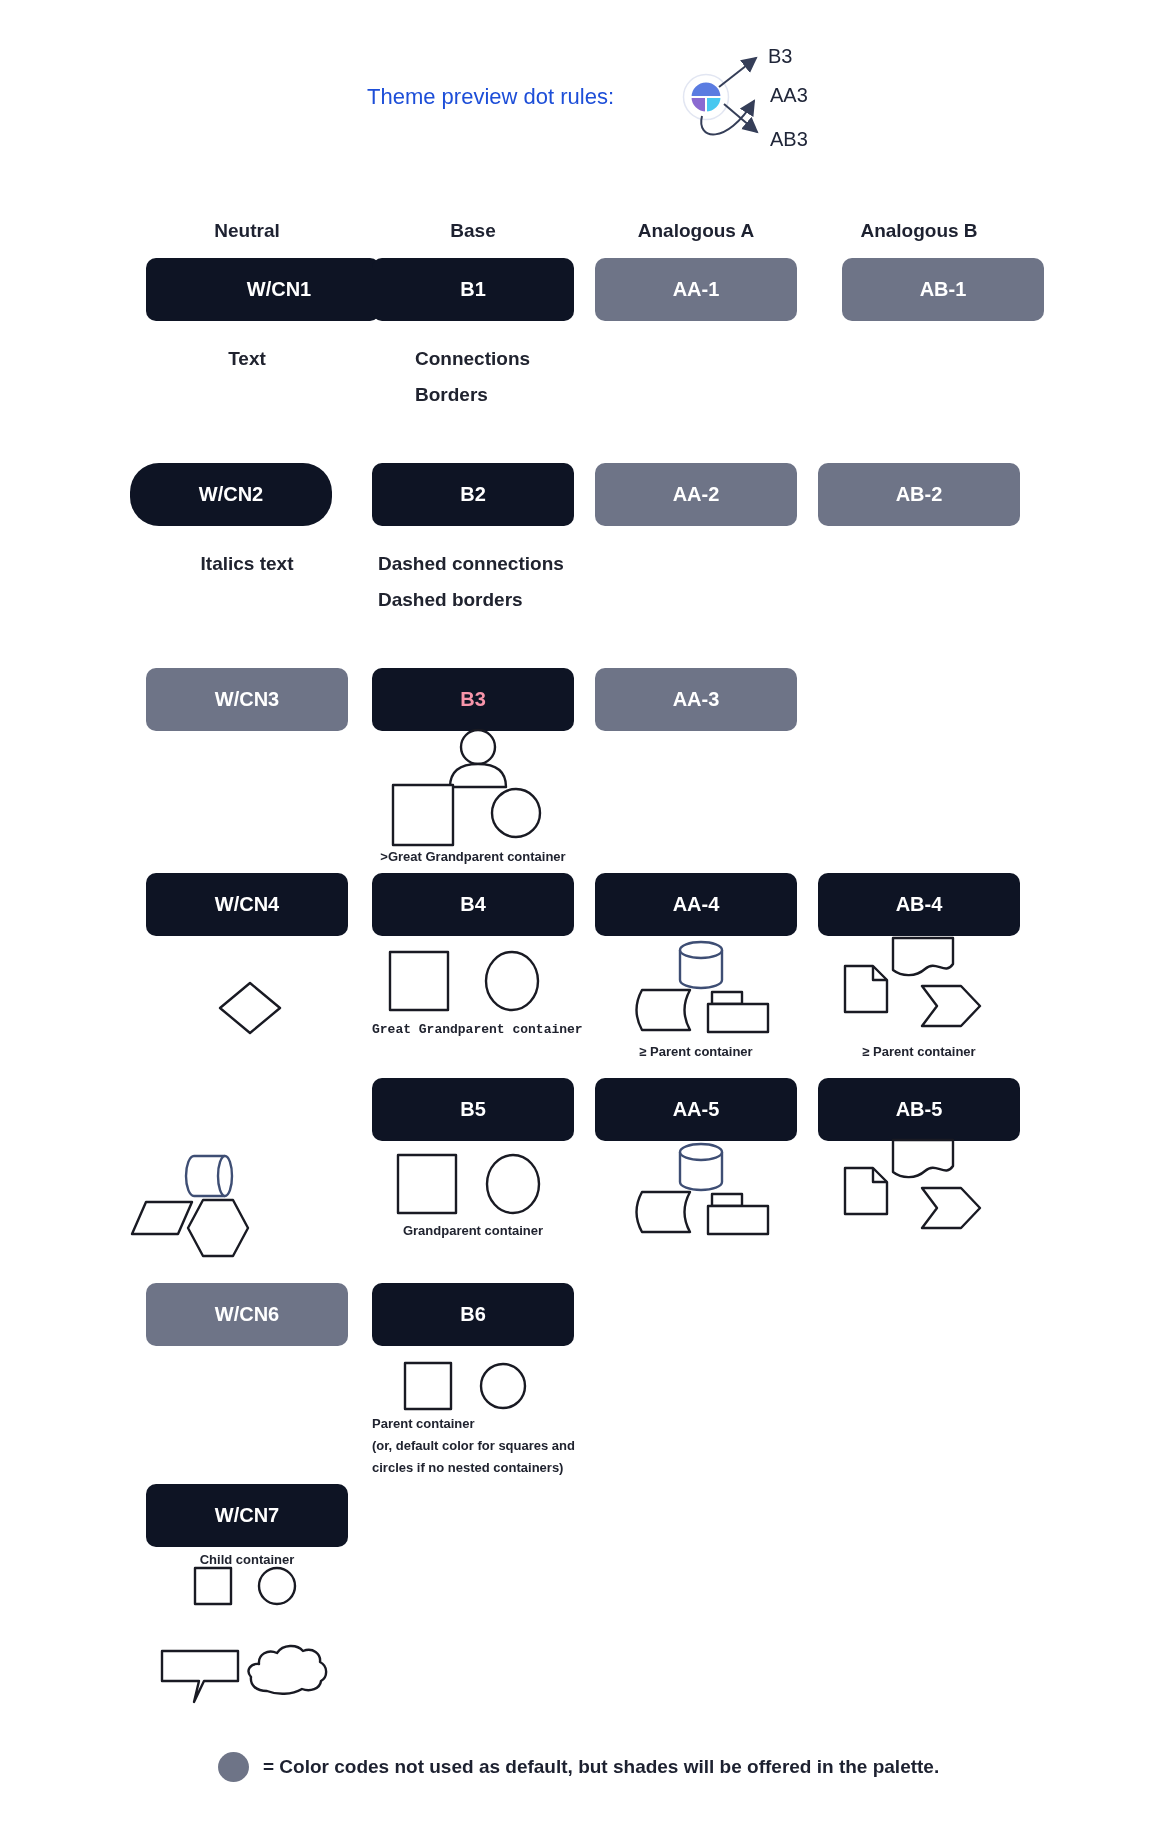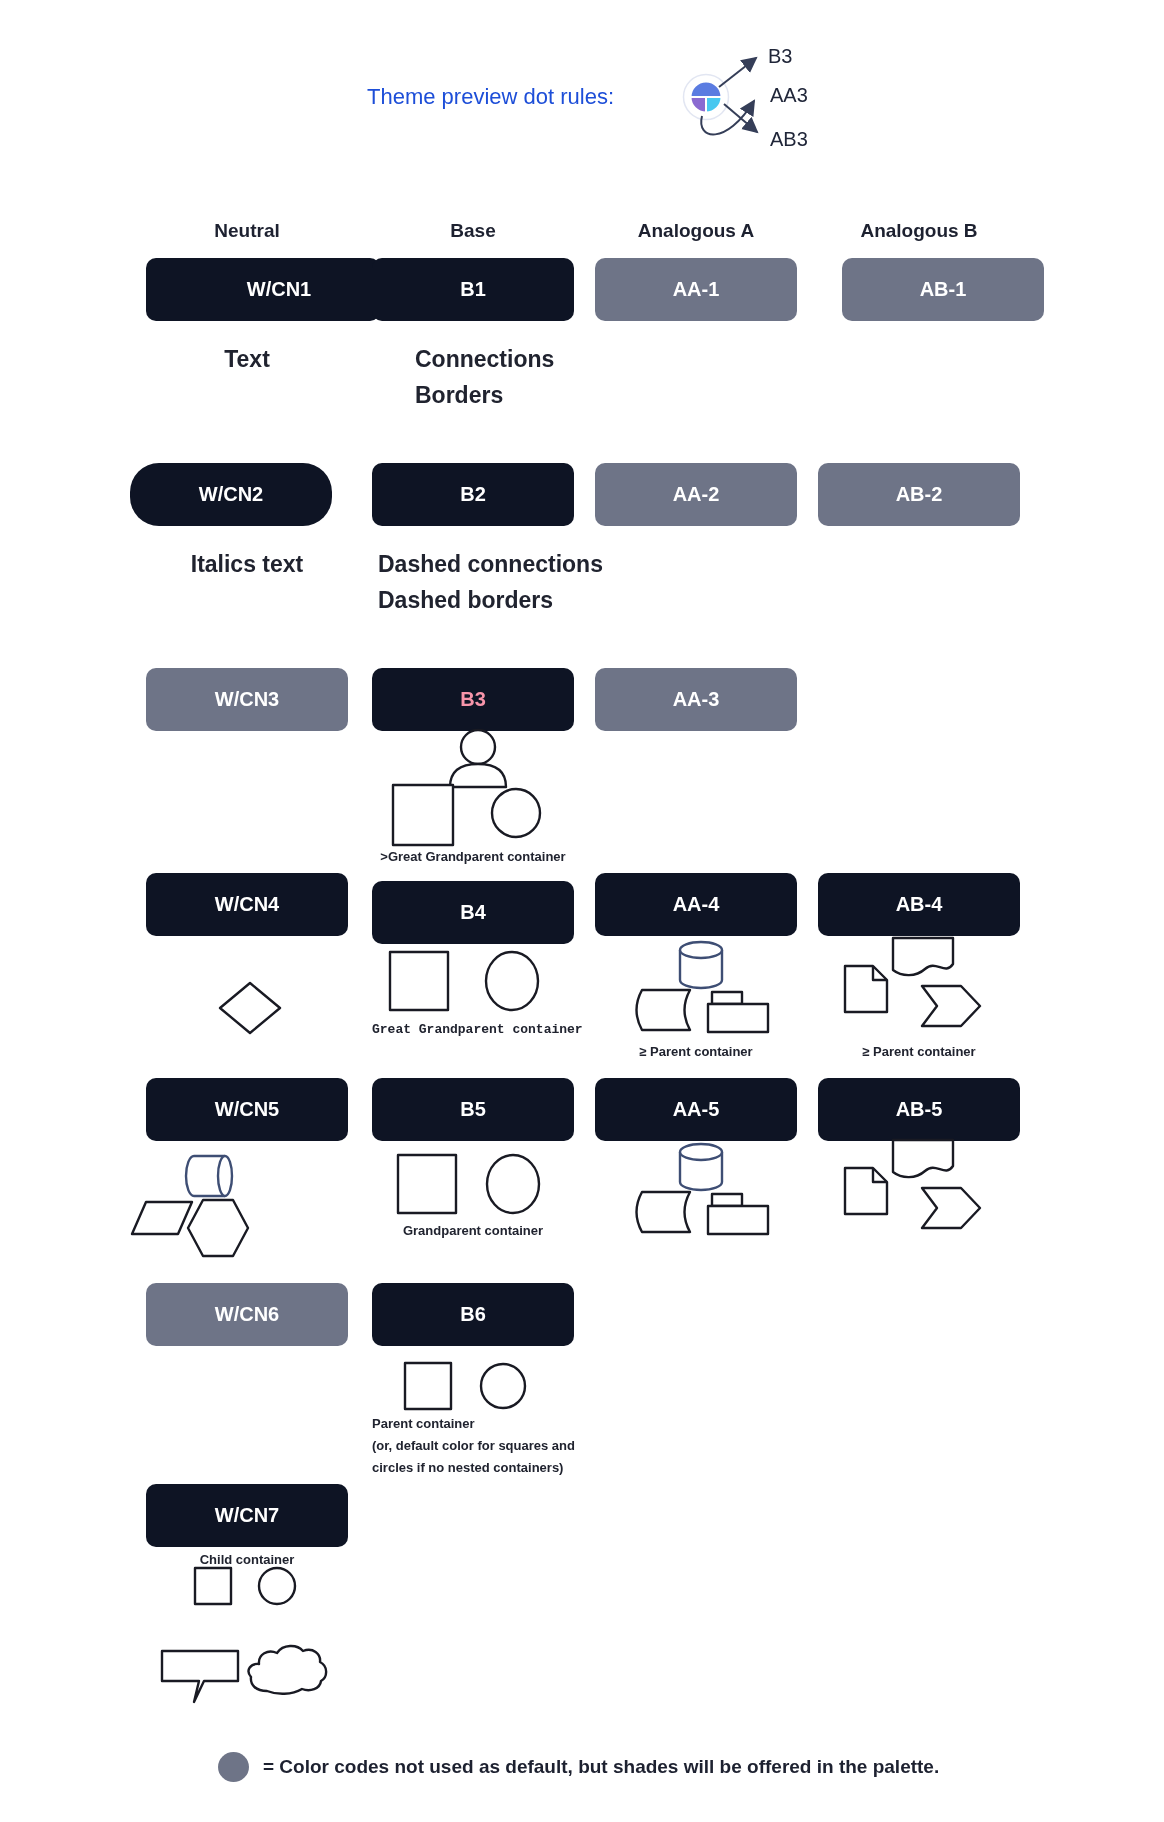--- a/index.html
+++ b/index.html
@@ -7,21 +7,21 @@
           font-family:"Liberation Sans","DejaVu Sans",sans-serif;overflow:hidden;}
   .title{position:absolute;font-size:22px;font-weight:400;color:#1d4ed8;white-space:nowrap;}
   .dotlbl{position:absolute;font-size:20px;font-weight:400;color:#202639;white-space:nowrap;}
   .hdr{position:absolute;width:202px;text-align:center;font-size:19px;font-weight:700;color:#1d2130;}
   .swatch{position:absolute;width:202px;height:63px;border-radius:10px;display:flex;
           align-items:center;justify-content:center;font-size:20px;font-weight:700;color:#ffffff;}
   .dark{background:var(--swatch_dark,#0e1424);}
   .gray{background:var(--swatch_gray,#6e7487);}
   .pinktxt{color:var(--accent_pink,#f795aa);}
   .cap{position:absolute;font-weight:700;color:#20232f;white-space:nowrap;}
-  .cap.lg{font-size:23px;line-height:36px;}
+  .cap.lg{font-size:19px;line-height:36px;}
   .cap.sm{font-size:13px;line-height:22px;}
   .ctr{width:202px;text-align:center;}
   svg.shape{position:absolute;overflow:visible;}
   .ln{fill:#fff;stroke:var(--shape_stroke,#191a23);stroke-width:2.4;stroke-linejoin:round;}
   .cyl{fill:#fff;stroke:var(--cylinder_stroke,#3e4e74);stroke-width:2.4;}
   .nofill{fill:none;}
   .arrow{fill:none;stroke:var(--arrow,#353e58);stroke-width:2;}
   .legend-dot{position:absolute;left:218px;top:1752px;width:31px;height:30px;border-radius:50%;
               background:var(--swatch_gray,#6e7487);}
   .legend-text{position:absolute;left:263px;top:1756px;font-size:19px;font-weight:700;color:#1d2130;white-space:nowrap;}
@@ -85,21 +85,21 @@
 
   <svg class="shape" style="left:380px;top:724px;" width="170" height="124" viewBox="0 0 170 124">
     <circle class="ln" cx="98" cy="23" r="17"></circle>
     <path class="ln" d="M70,63 Q70,40 98,40 Q126,40 126,63 Z"></path>
     <rect class="ln" x="13" y="61" width="60" height="60"></rect>
     <circle class="ln" cx="136" cy="89" r="24"></circle>
   </svg>
   <div class="cap sm ctr" style="left:372px;top:846px;">&gt;Great Grandparent container</div>
 
   <div class="swatch dark" style="left:146px;top:873px;">W/CN4</div>
-  <div class="swatch dark" style="left:372px;top:873px;margin-top:8px;">B4</div>
+  <div class="swatch dark" style="left:372px;top:873px;">B4</div>
   <div class="swatch dark" style="left:595px;top:873px;">AA-4</div>
   <div class="swatch dark" style="left:818px;top:873px;">AB-4</div>
 
   <svg class="shape" style="left:218px;top:981px;" width="64" height="52" viewBox="0 0 64 52">
     <polygon class="ln" points="32,2 62,27 32,52 2,27"></polygon>
   </svg>
 
   <svg class="shape" style="left:388px;top:950px;" width="160" height="62" viewBox="0 0 160 62">
     <rect class="ln" x="2" y="2" width="58" height="58"></rect>
     <ellipse class="ln" cx="124" cy="31" rx="26" ry="29"></ellipse>
@@ -116,21 +116,20 @@
   <div class="cap sm ctr" style="left:595px;top:1041px;">≥ Parent container</div>
 
   <svg class="shape" style="left:840px;top:936px;" width="145" height="92" viewBox="0 0 145 92">
     <path class="ln" d="M53,2 H113 V28 C105,40 96,23 85,33 C76,41 62,41 53,34 Z"></path>
     <path class="ln" d="M5,30 H33 L47,44 V76 H5 Z"></path>
     <path class="ln nofill" d="M33,30 V44 H47"></path>
     <path class="ln" d="M82,50 H121 L140,70 L121,90 H82 L97,70 Z"></path>
   </svg>
   <div class="cap sm ctr" style="left:818px;top:1041px;">≥ Parent container</div>
 
-  <div class="swatch dark" style="left:146px;top:1078px;">W/CN5</div>
   <div class="swatch dark" style="left:372px;top:1078px;">B5</div>
   <div class="swatch dark" style="left:595px;top:1078px;">AA-5</div>
   <div class="swatch dark" style="left:818px;top:1078px;">AB-5</div>
 
   <svg class="shape" style="left:128px;top:1152px;" width="125" height="106" viewBox="0 0 125 106">
     <path class="cyl" d="M97,4 H66 A8,20 0 0 0 66,44 H97"></path>
     <ellipse class="cyl" cx="97" cy="24" rx="7" ry="20"></ellipse>
     <polygon class="ln" points="18,50 64,50 50,82 4,82"></polygon>
     <polygon class="ln" points="75,48 105,48 120,76 105,104 75,104 60,76"></polygon>
   </svg>

